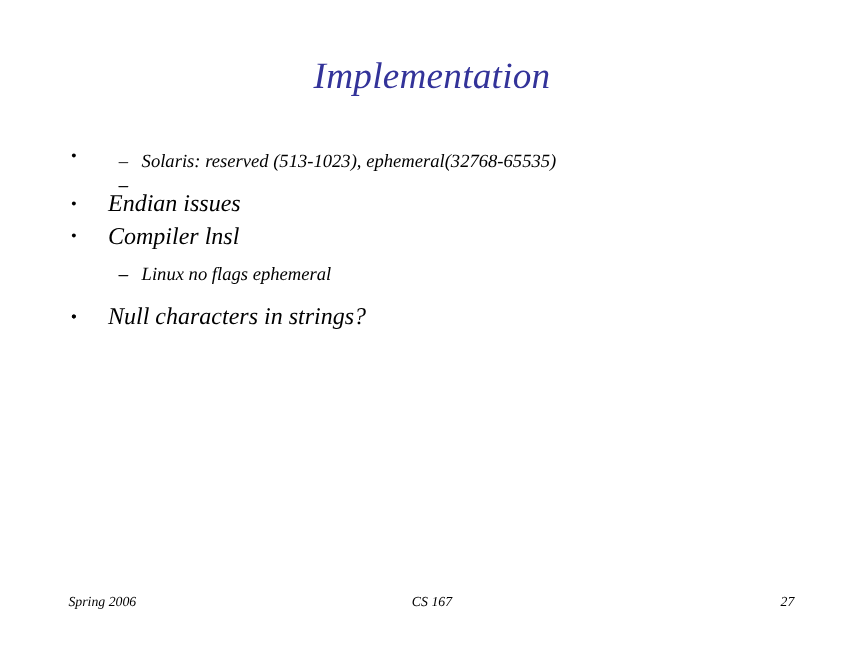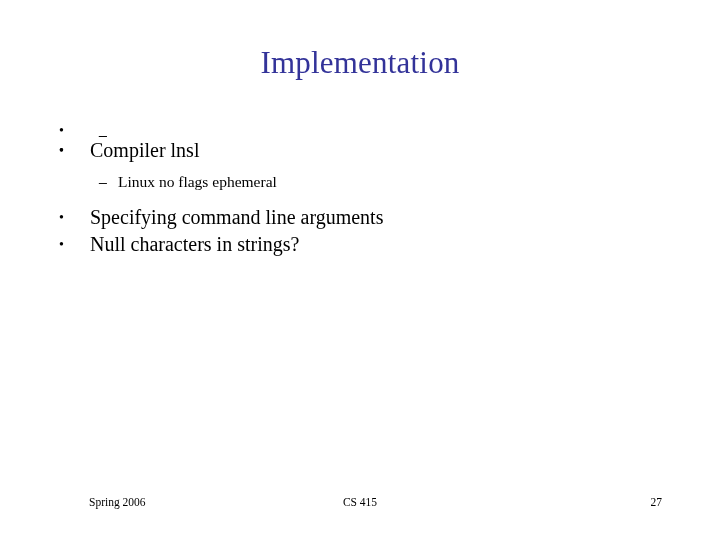--- a/index.html
+++ b/index.html
@@ -16,20 +16,21 @@
     position: relative;
     -webkit-font-smoothing: antialiased;
   }
 
   .slide {
     position: absolute;
     inset: 0;
     width: 720px;
     height: 540px;
     background: #ffffff;
+    font-style: italic;
   }
 
   
   .slide-title {
     position: absolute;
     left: 0;
     top: 44px;
     width: 720px;
     text-align: center;
     font-family: "Liberation Serif", "DejaVu Serif", serif;
@@ -112,21 +113,20 @@
     height: 20px;
     font-size: 11.5px;
     line-height: 16px;
     color: #000000;
   }
   .footer-left {
     position: absolute;
     left: 57px;
     top: 0;
     white-space: nowrap;
-    margin-left: 32px;
   }
   .footer-center {
     position: absolute;
     left: 0;
     top: 0;
     width: 720px;
     text-align: center;
     white-space: nowrap;
   }
   .footer-right {
@@ -146,34 +146,36 @@
   <div class="body-area">
 
     <div class="bullet lvl1">
       <span class="marker">•</span>
     </div>
 
     <div class="gap-small"></div>
 
     <div class="bullet lvl2">
       <span class="marker">–</span>
+      <span class="btext">Solaris: reserved (513-1023), ephemeral(32768-65535)</span>
     </div>
 
     <div class="bullet lvl2">
       <span class="marker">–</span>
     </div>
 
     <div class="bullet lvl2">
       <span class="marker">–</span>
     </div>
 
     <div class="gap-group"></div>
 
     <div class="bullet lvl1">
       <span class="marker">•</span>
+      <span class="btext">Endian issues</span>
     </div>
 
     <div class="bullet lvl1">
       <span class="marker">•</span>
       <span class="btext">Compiler lnsl</span>
     </div>
 
     <div class="gap-small"></div>
 
     <div class="bullet lvl2">
@@ -182,29 +184,28 @@
 
     <div class="bullet lvl2">
       <span class="marker">–</span>
       <span class="btext">Linux no flags ephemeral</span>
     </div>
 
     <div class="gap-group"></div>
 
     <div class="bullet lvl1">
       <span class="marker">•</span>
-      <span class="btext">Specifying command line arguments</span>
     </div>
 
     <div class="bullet lvl1">
       <span class="marker">•</span>
       <span class="btext">Null characters in strings?</span>
     </div>
 
   </div>
 
   <div class="footer">
     <span class="footer-left">Spring 2006</span>
-    <span class="footer-center">CS 415</span>
+    <span class="footer-center">CS 167</span>
     <span class="footer-right">27</span>
   </div>
 
 </div>
 
 </body></html>

